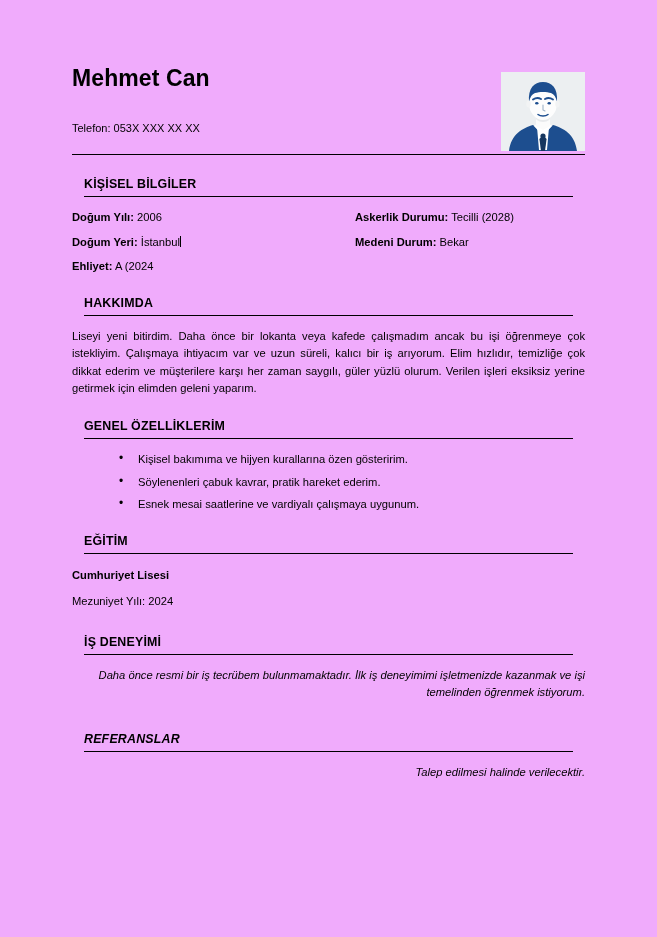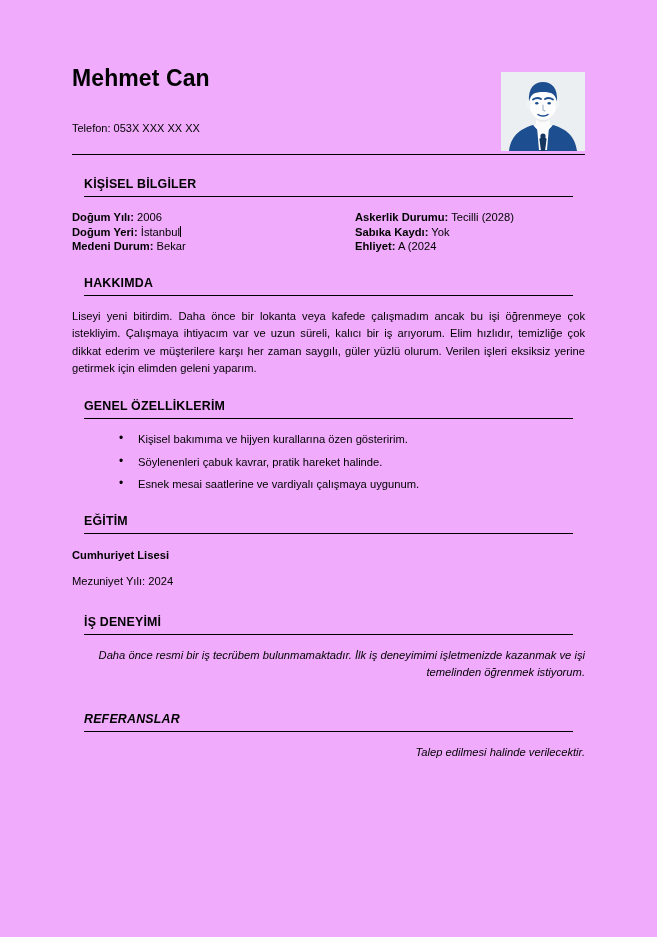--- a/index.html
+++ b/index.html
@@ -68,20 +68,21 @@
     padding-bottom: 5px;
     border-bottom: 1.6px solid #000;
   }
   .sec-head.italic { font-style: italic; }
 
   
   .info-grid {
     margin-top: 13px;
     display: grid;
     grid-template-columns: 283px 1fr;
+    row-gap: 10px;
   }
   .info-item {
     font-size: 11.2px;
     line-height: 1.3;
   }
   .info-item b { font-weight: bold; }
   .caret {
     display: inline-block;
     width: 1px;
     height: 11px;
@@ -193,24 +194,20 @@
       </div>
       <div class="info-item">
         <b>Askerlik Durumu:</b>
         <span>Tecilli (2028)</span>
       </div>
 
       <div class="info-item">
         <b>Doğum Yeri:</b>
         <span>İstanbul</span><span class="caret"></span>
       </div>
-      <div class="info-item">
-        <b>Sabıka Kaydı:</b>
-        <span>Yok</span>
-      </div>
 
       <div class="info-item">
         <b>Medeni Durum:</b>
         <span>Bekar</span>
       </div>
       <div class="info-item">
         <b>Ehliyet:</b>
         <span>A (2024</span>
       </div>
 
@@ -219,21 +216,21 @@
 
   <div class="section">
     <h2 class="sec-head">HAKKIMDA</h2>
     <p class="para">Liseyi yeni bitirdim. Daha önce bir lokanta veya kafede çalışmadım ancak bu işi öğrenmeye çok istekliyim. Çalışmaya ihtiyacım var ve uzun süreli, kalıcı bir iş arıyorum. Elim hızlıdır, temizliğe çok dikkat ederim ve müşterilere karşı her zaman saygılı, güler yüzlü olurum. Verilen işleri eksiksiz yerine getirmek için elimden geleni yaparım.</p>
   </div>
 
   <div class="section">
     <h2 class="sec-head">GENEL ÖZELLİKLERİM</h2>
     <ul class="bullets">
       <li>Kişisel bakımıma ve hijyen kurallarına özen gösteririm.</li>
-      <li>Söylenenleri çabuk kavrar, pratik hareket halinde.</li>
+      <li>Söylenenleri çabuk kavrar, pratik hareket ederim.</li>
       <li>Esnek mesai saatlerine ve vardiyalı çalışmaya uygunum.</li>
     </ul>
   </div>
 
   <div class="section">
     <h2 class="sec-head">EĞİTİM</h2>
     <p class="edu-name">Cumhuriyet Lisesi</p>
     <p class="edu-year">Mezuniyet Yılı: 2024</p>
   </div>
 

